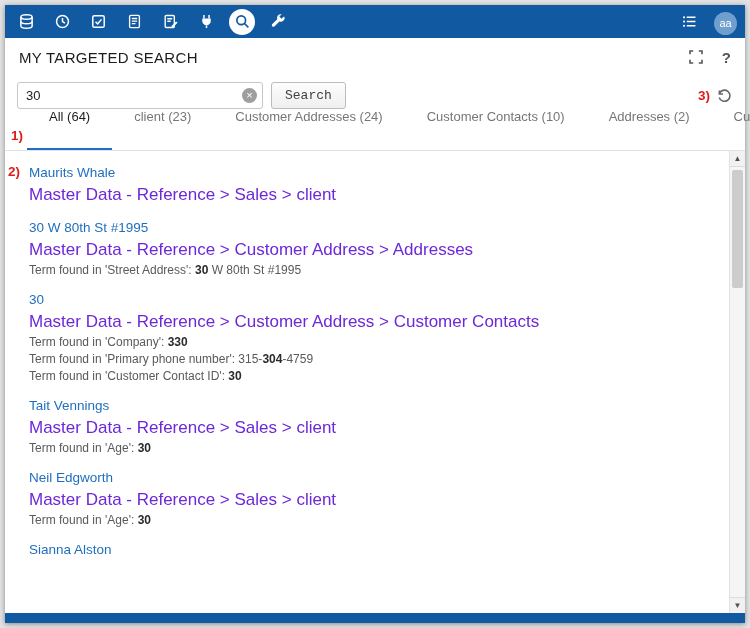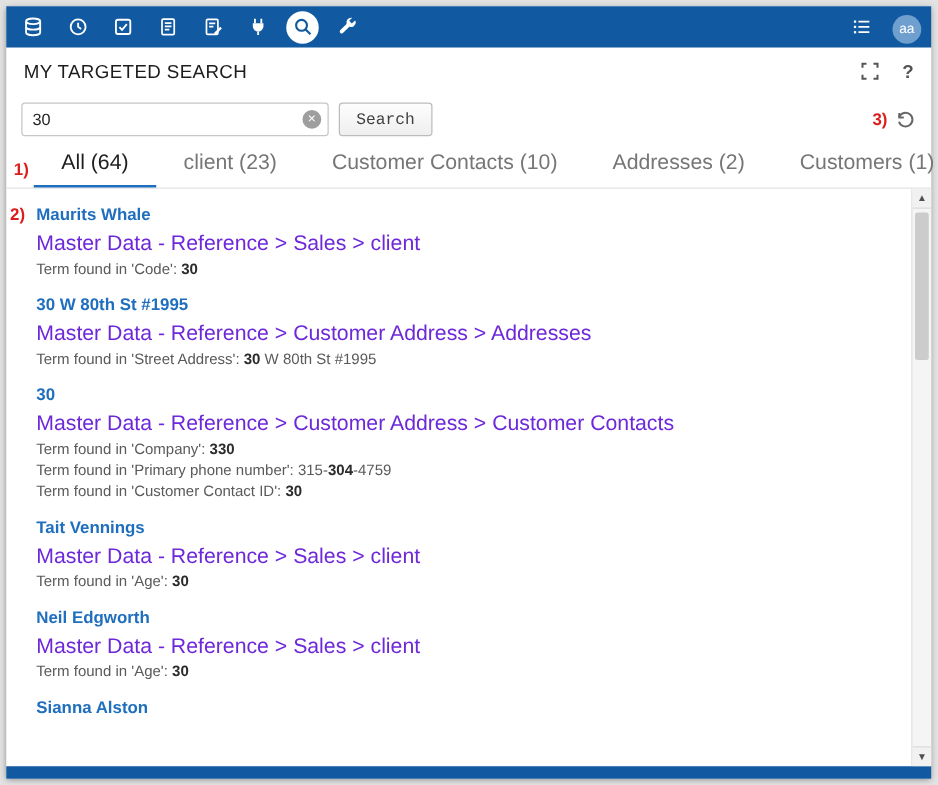--- a/index.html
+++ b/index.html
@@ -29,28 +29,28 @@
   .clear{position:absolute;right:6px;top:6px;width:15px;height:15px;border-radius:50%;background:#9e9e9e;color:#fff;font-size:11px;line-height:15px;text-align:center;cursor:pointer}
   .btn{margin-left:8px;height:27px;padding:0 13px;border:1px solid #bcbcbc;border-radius:3px;background:linear-gradient(#fdfdfd,#efefef);font-size:13px;color:#3f3f3f;cursor:pointer;font-family:Liberation Mono, monospace}
   .row-right{margin-left:auto;display:flex;align-items:center;gap:6px}
   .ann{color:#dd1c1c;font-size:13.5px;font-weight:bold}
   .hist{cursor:pointer;display:flex}
 
   
   .tabsrow{display:flex;align-items:flex-end;border-bottom:1px solid #e3e3e3;padding-left:6px;flex:none;height:32px}
   .tabsrow .ann{margin-bottom:7px}
   .tabs{display:flex;margin-left:4px}
-  .tab{padding:7px 22px 8px;font-size:17px;color:#767676;cursor:pointer;border-bottom:2px solid transparent;white-space:nowrap}
+  .tab{padding:7px 22px 24px;font-size:13px;color:#767676;cursor:pointer;border-bottom:2px solid transparent;white-space:nowrap}
   .tab.active{color:#1e1e1e;border-bottom-color:#1f6fbe}
 
   
   .results{position:relative;flex:1;overflow:hidden;padding:12px 30px 0 24px}
   .ann2{position:absolute;left:3px;top:13px}
   .result{margin-bottom:13px}
-  .rtitle{font-size:13.5px;font-weight:bold;color:#1f6fbe;cursor:pointer;text-decoration:none;display:inline-block}
+  .rtitle{font-size:13.5px;font-weight:normal;color:#1f6fbe;cursor:pointer;text-decoration:none;display:inline-block}
   .rpath{font-size:17px;color:#6d28d9;margin-top:4px}
   .rline{font-size:12px;color:#5a5a5a;margin-top:3px}
   .rline b{color:#2b2b2b}
 
   
   .scrollbar{position:absolute;right:0;top:0;bottom:0;width:16px;background:#f5f5f5;border-left:1px solid #e2e2e2}
   .sb-btn{position:absolute;left:0;width:15px;height:16px;background:#f1f1f1;color:#505050;font-size:8px;text-align:center;line-height:16px;cursor:pointer;user-select:none}
   .sb-up{top:0;border-bottom:1px solid #ddd}
   .sb-down{bottom:0;border-top:1px solid #ddd}
   .sb-thumb{position:absolute;left:2px;top:19px;width:11px;height:118px;background:#cccccc;border-radius:2px;cursor:pointer}
@@ -155,30 +155,31 @@
           </svg>
       </span>
     </span>
   </div>
 
   <div class="tabsrow">
     <span class="ann">1)</span>
     <div class="tabs">
         <div class="tab active">All (64)</div>
         <div class="tab">client (23)</div>
+        <div class="tab">Customer Addresses (24)</div>
         <div class="tab">Customer Contacts (10)</div>
         <div class="tab">Addresses (2)</div>
         <div class="tab">Customers (1)</div>
       </div>
   </div>
 
   <div class="results">
     <span class="ann ann2">2)</span>
     <div>
-        <div class="result"><a class="rtitle">Maurits Whale</a><div class="rpath">Master Data - Reference &gt; Sales &gt; client</div><div class="rline"><span>Term found in 'Code': </span><b>30</b></div></div>
+        <div class="result"><a class="rtitle">Maurits Whale</a><div class="rpath">Master Data - Reference &gt; Sales &gt; client</div></div>
         <div class="result"><a class="rtitle">30 W 80th St #1995</a><div class="rpath">Master Data - Reference &gt; Customer Address &gt; Addresses</div><div class="rline"><span>Term found in 'Street Address': </span><b>30</b><span> W 80th St #1995</span></div></div>
         <div class="result"><a class="rtitle">30</a><div class="rpath">Master Data - Reference &gt; Customer Address &gt; Customer Contacts</div><div class="rline"><span>Term found in 'Company': </span><b>330</b></div><div class="rline"><span>Term found in 'Primary phone number': 315-</span><b>304</b><span>-4759</span></div><div class="rline"><span>Term found in 'Customer Contact ID': </span><b>30</b></div></div>
         <div class="result"><a class="rtitle">Tait Vennings</a><div class="rpath">Master Data - Reference &gt; Sales &gt; client</div><div class="rline"><span>Term found in 'Age': </span><b>30</b></div></div>
         <div class="result"><a class="rtitle">Neil Edgworth</a><div class="rpath">Master Data - Reference &gt; Sales &gt; client</div><div class="rline"><span>Term found in 'Age': </span><b>30</b></div></div>
         <div class="result"><a class="rtitle">Sianna Alston</a></div>
       </div>
     <div class="scrollbar">
       <div class="sb-btn sb-up">▲</div>
       <div class="sb-thumb"></div>
       <div class="sb-btn sb-down">▼</div>

